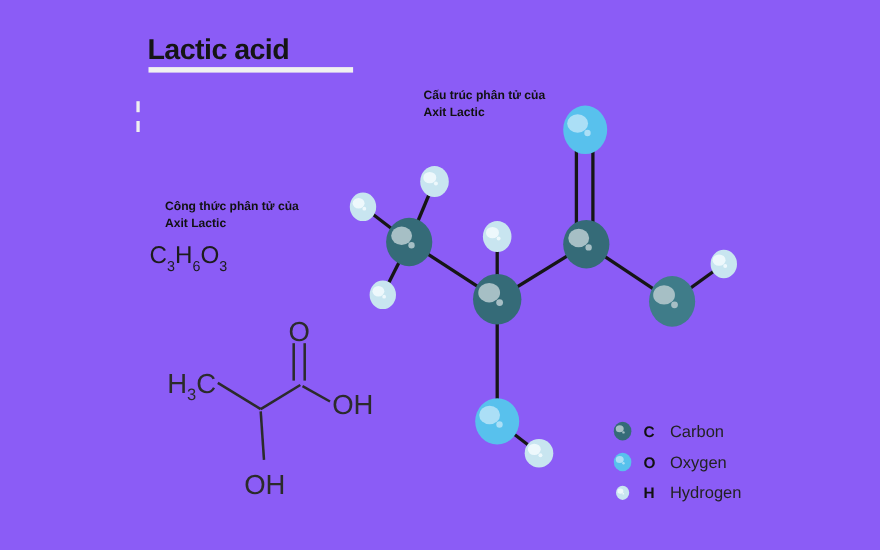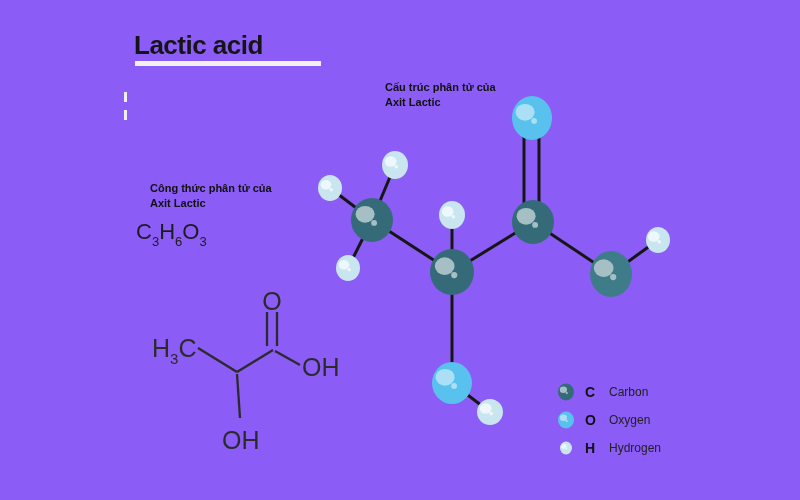--- a/index.html
+++ b/index.html
@@ -17,21 +17,21 @@
   .caption-structure{left:385px;top:80px;}
   .caption-formula{left:138px;top:181px;margin-left:12px;}
   .formula{position:absolute;left:136px;top:219px;font-size:22px;font-weight:normal;color:#1c1c1c;}
   .formula sub{font-size:13px;line-height:0;position:relative;top:2px;left:0px;}
   .skeletal-svg{position:absolute;left:130px;top:280px;}
   .molecule-svg{position:absolute;left:310px;top:90px;}
   .legend{position:absolute;left:557px;top:378px;}
   .legend-row{display:flex;align-items:center;height:28px;}
   .legend-dot{width:20px;height:20px;display:flex;align-items:center;}
   .legend-sym{width:24px;margin-left:8px;font-size:14px;font-weight:bold;color:#111;}
-  .legend-name{font-size:12px;color:#222;}
+  .legend-name{font-size:15px;color:#222;}
   svg text{font-family:"Liberation Sans","DejaVu Sans",sans-serif;}
 </style>
 </head>
 <body>
 
 <div class="canvas">
 
   <div class="title">Lactic acid</div>
   <div class="title-artifact"></div>
   <div class="edge-artifact" style="top:92px;"></div>

